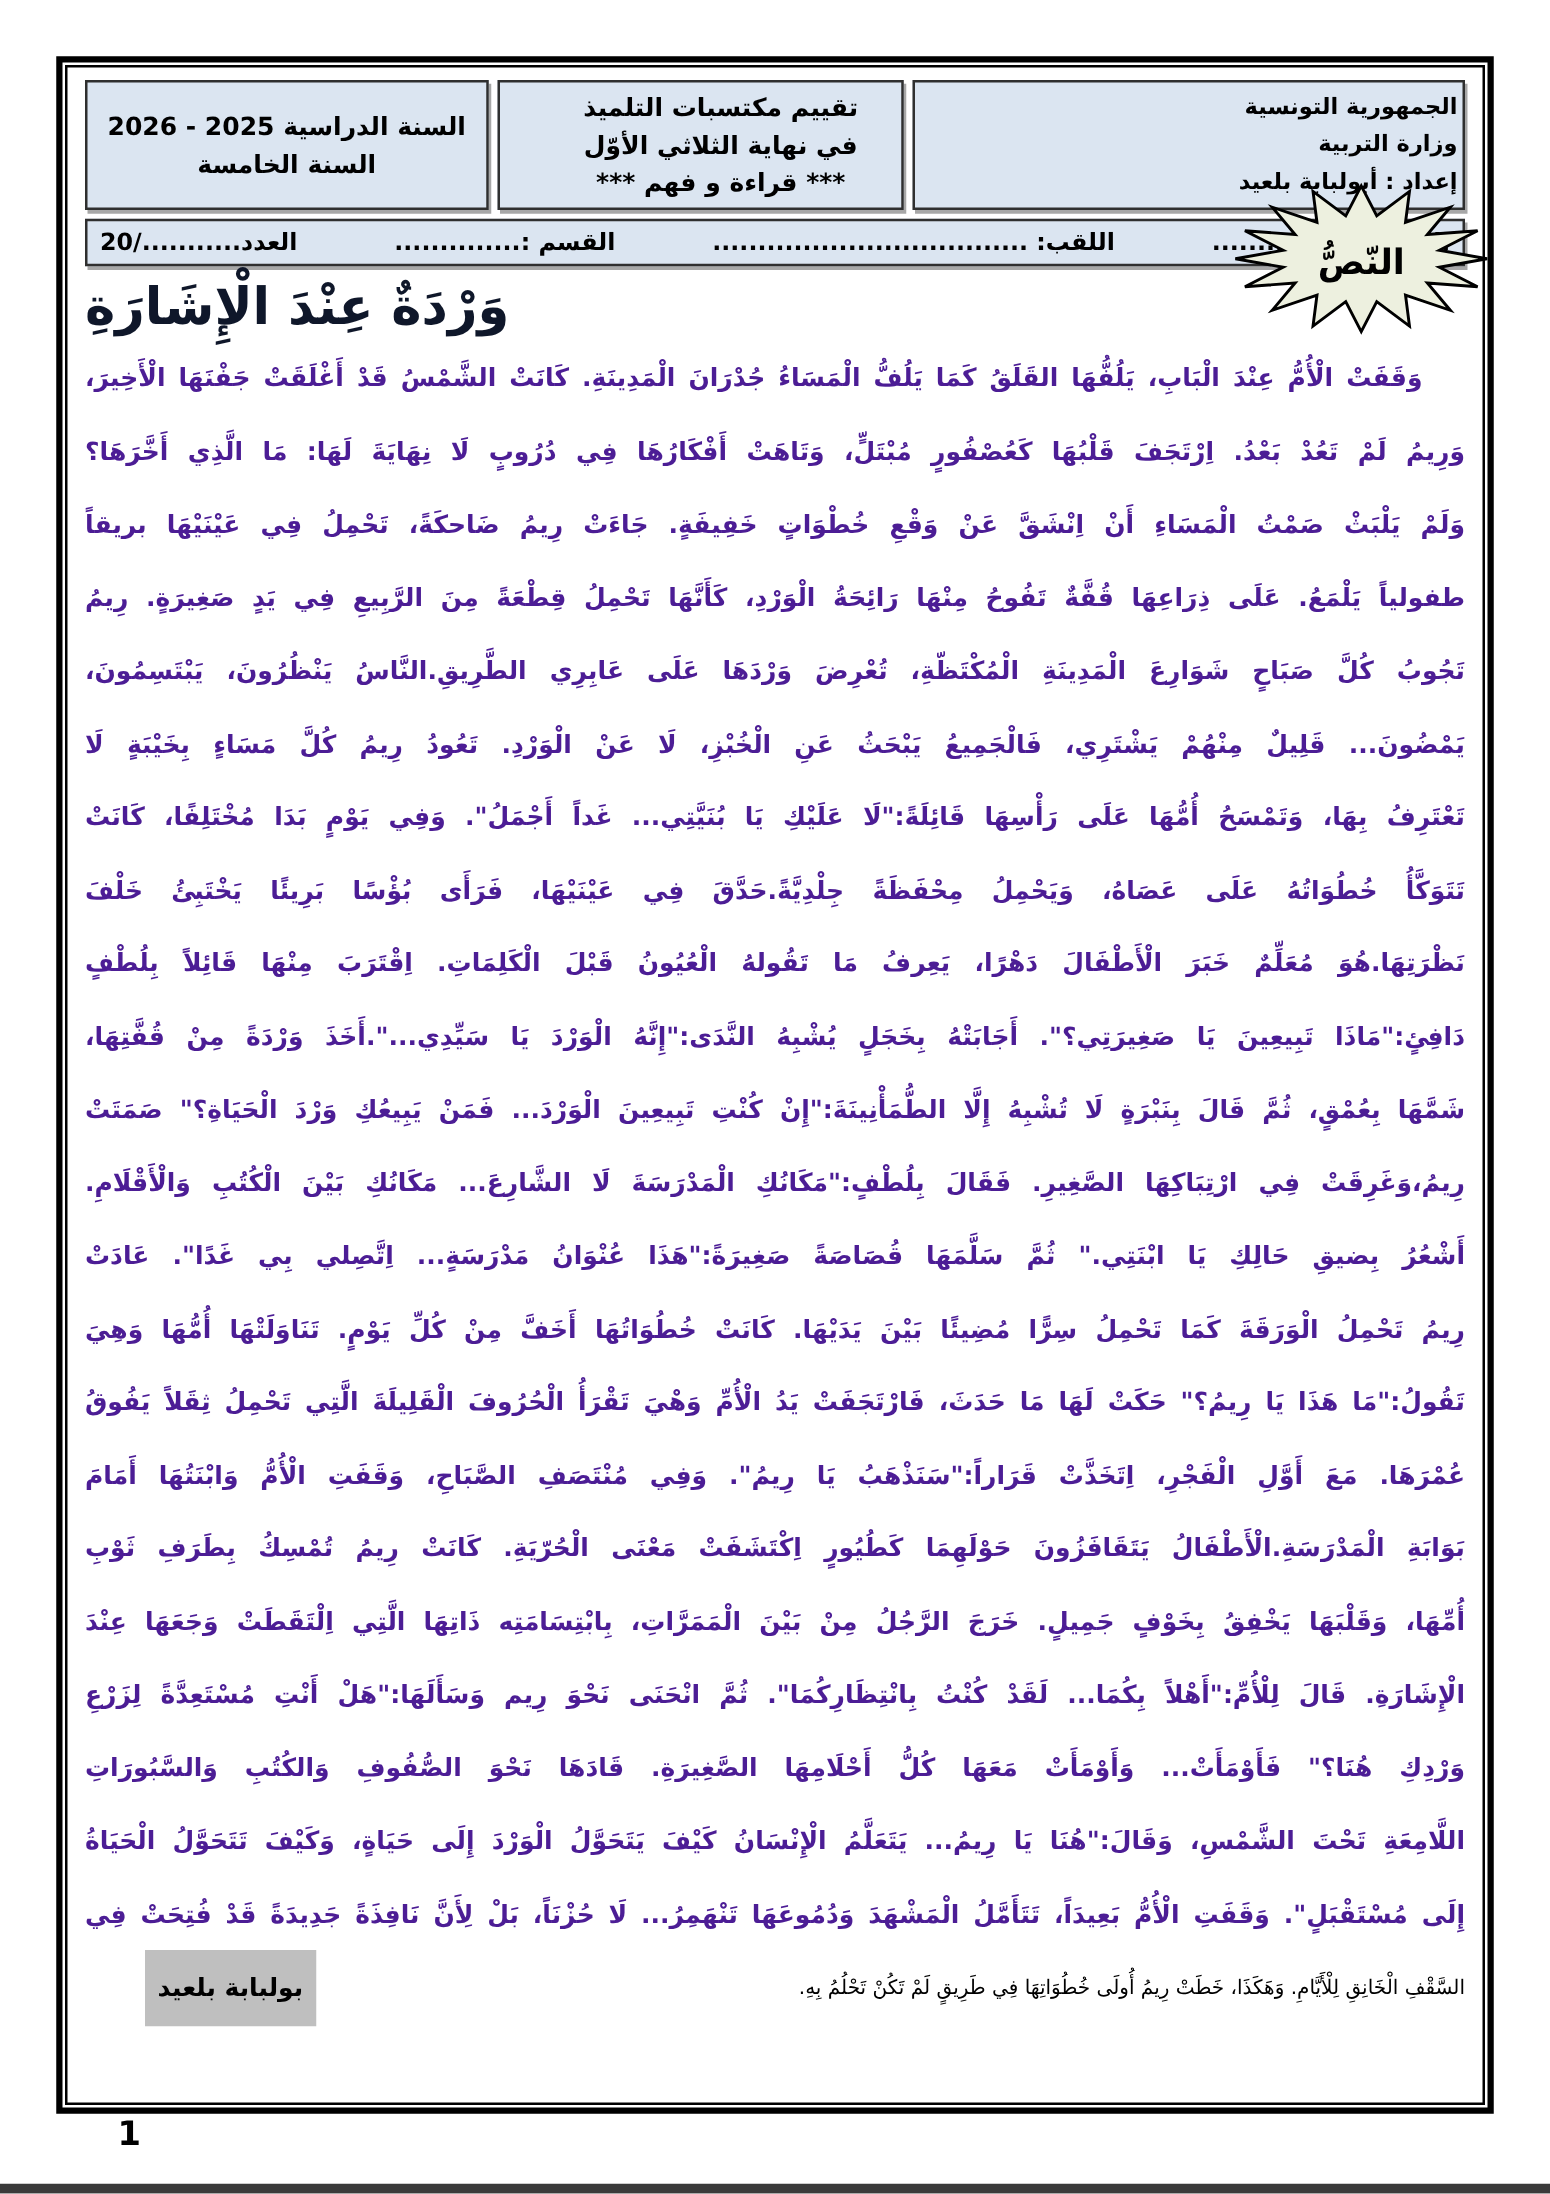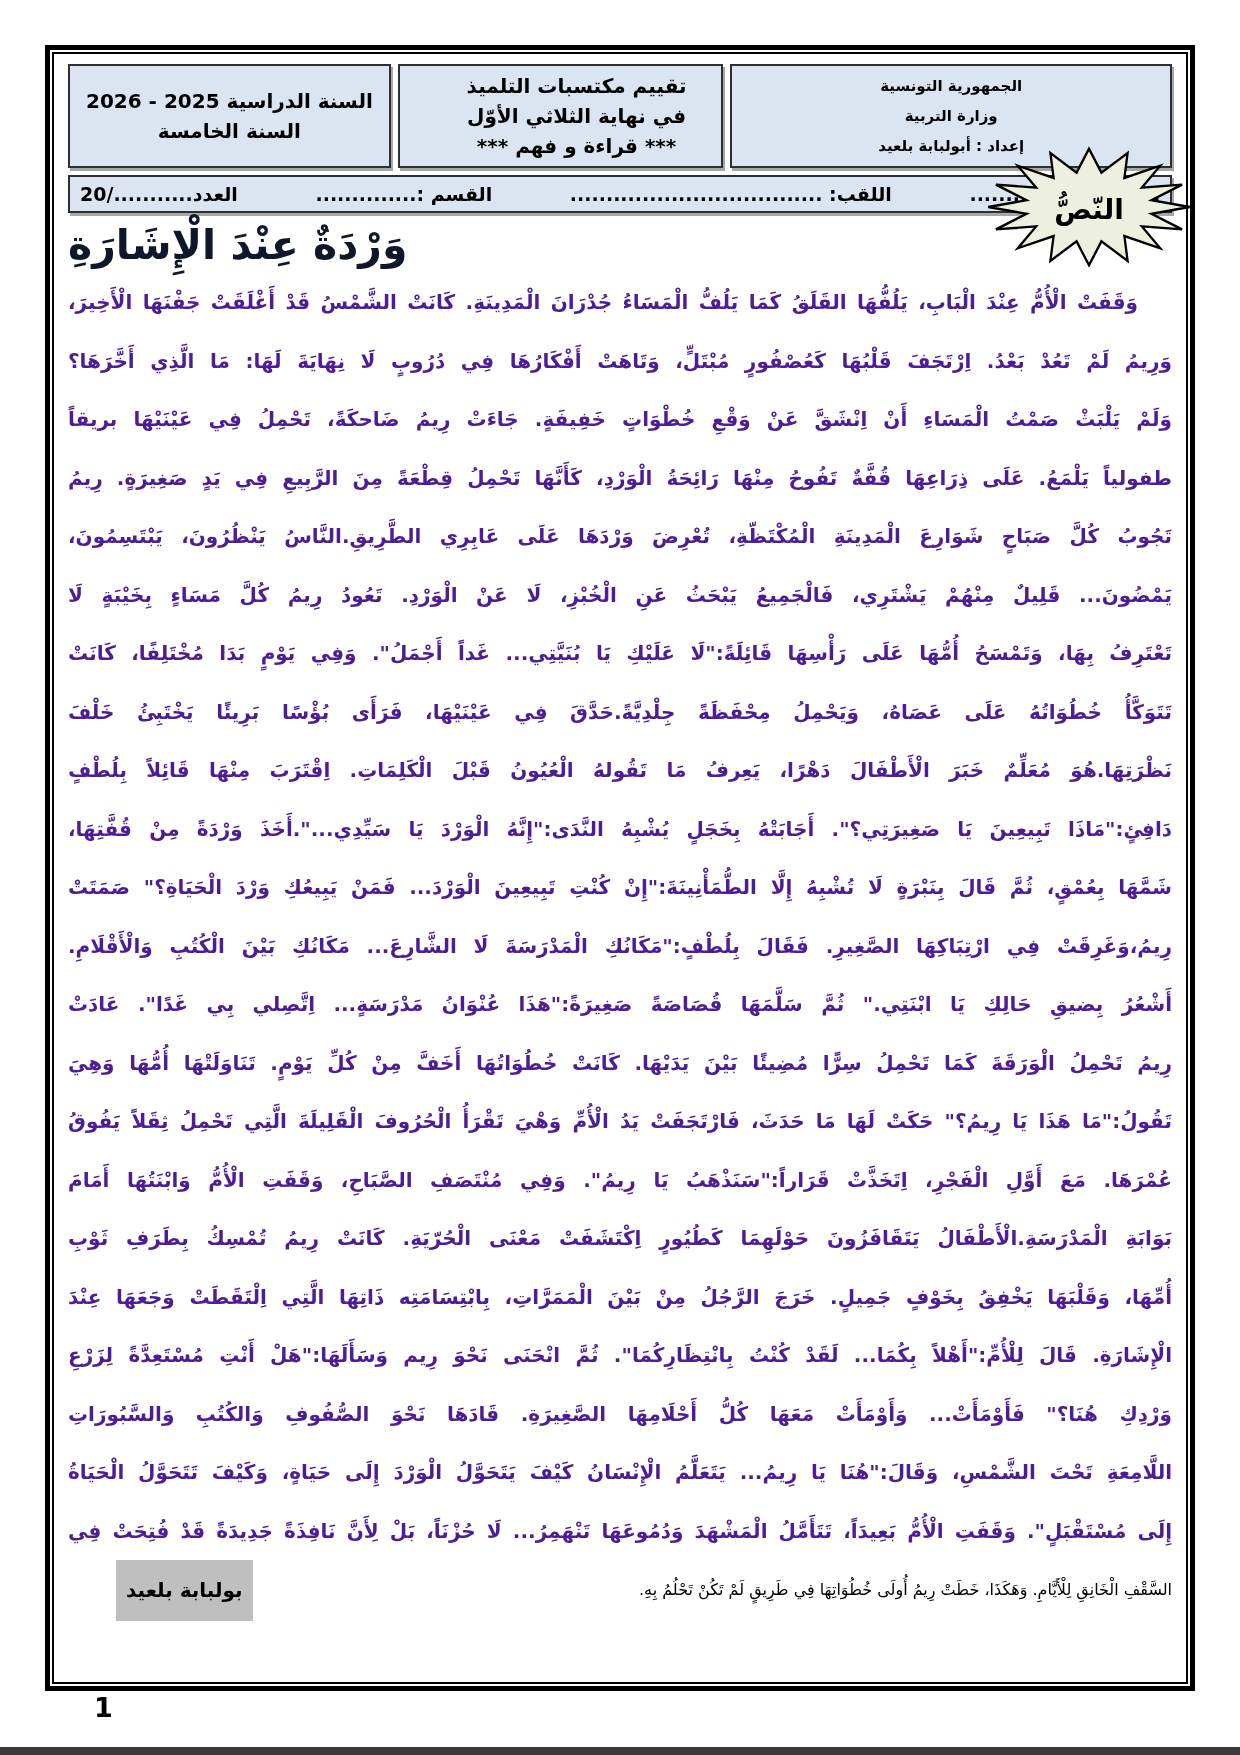--- a/index.html
+++ b/index.html
@@ -24,21 +24,21 @@
   }
   .hdr{display:flex;gap:7px;align-items:stretch;}
   .hdr-cell{
     background:var(--header-bg);
     border:2px solid #2f2f2f;
     box-shadow:2px 3px 0 rgba(60,60,60,.45);
     text-align:center;font-weight:bold;color:#000;
     padding:5px 4px;display:flex;flex-direction:column;justify-content:center;
   }
   .hdr-cell .hl{line-height:30px;}
-  .c-republic{flex:0 0 40%;font-size:15px;}
+  .c-republic{flex:0 0 40%;font-size:18px;text-align:right;}
   .c-assessment{flex:0 0 29.5%;font-size:20px;padding-left:36px;}
   .c-year{flex:1 1 auto;font-size:20px;}
   .info-row{
     margin-top:7px;background:var(--header-bg);
     border:2px solid #2f2f2f;box-shadow:2px 3px 0 rgba(60,60,60,.45);
     font-weight:bold;font-size:19px;color:#000;
     padding:4px 10px;display:flex;justify-content:space-between;align-items:center;
     height:38px;
   }
   .title{

